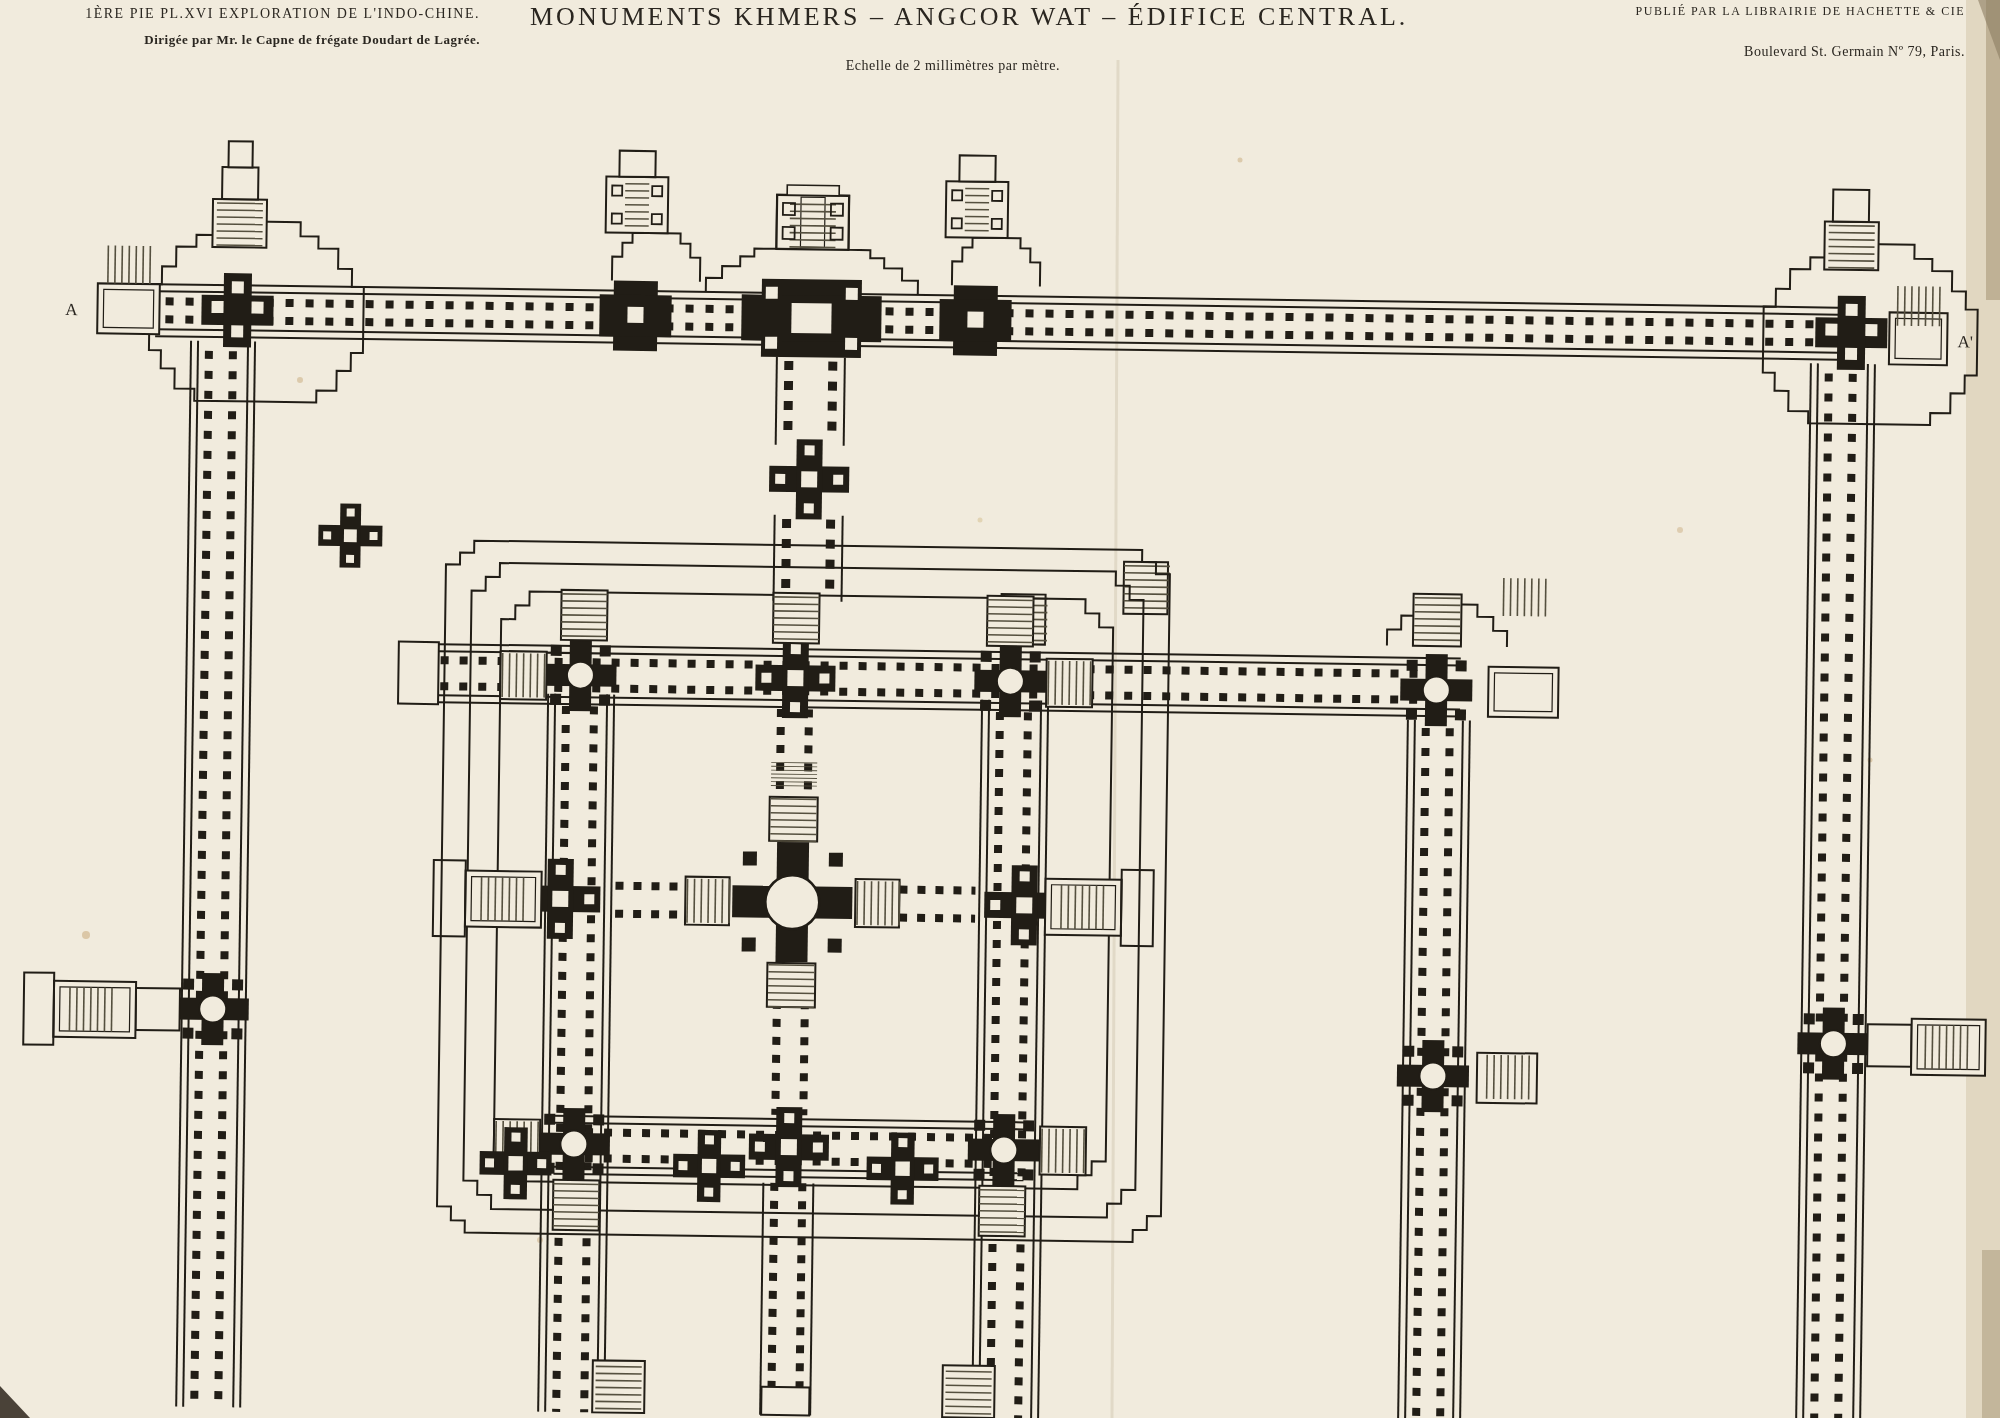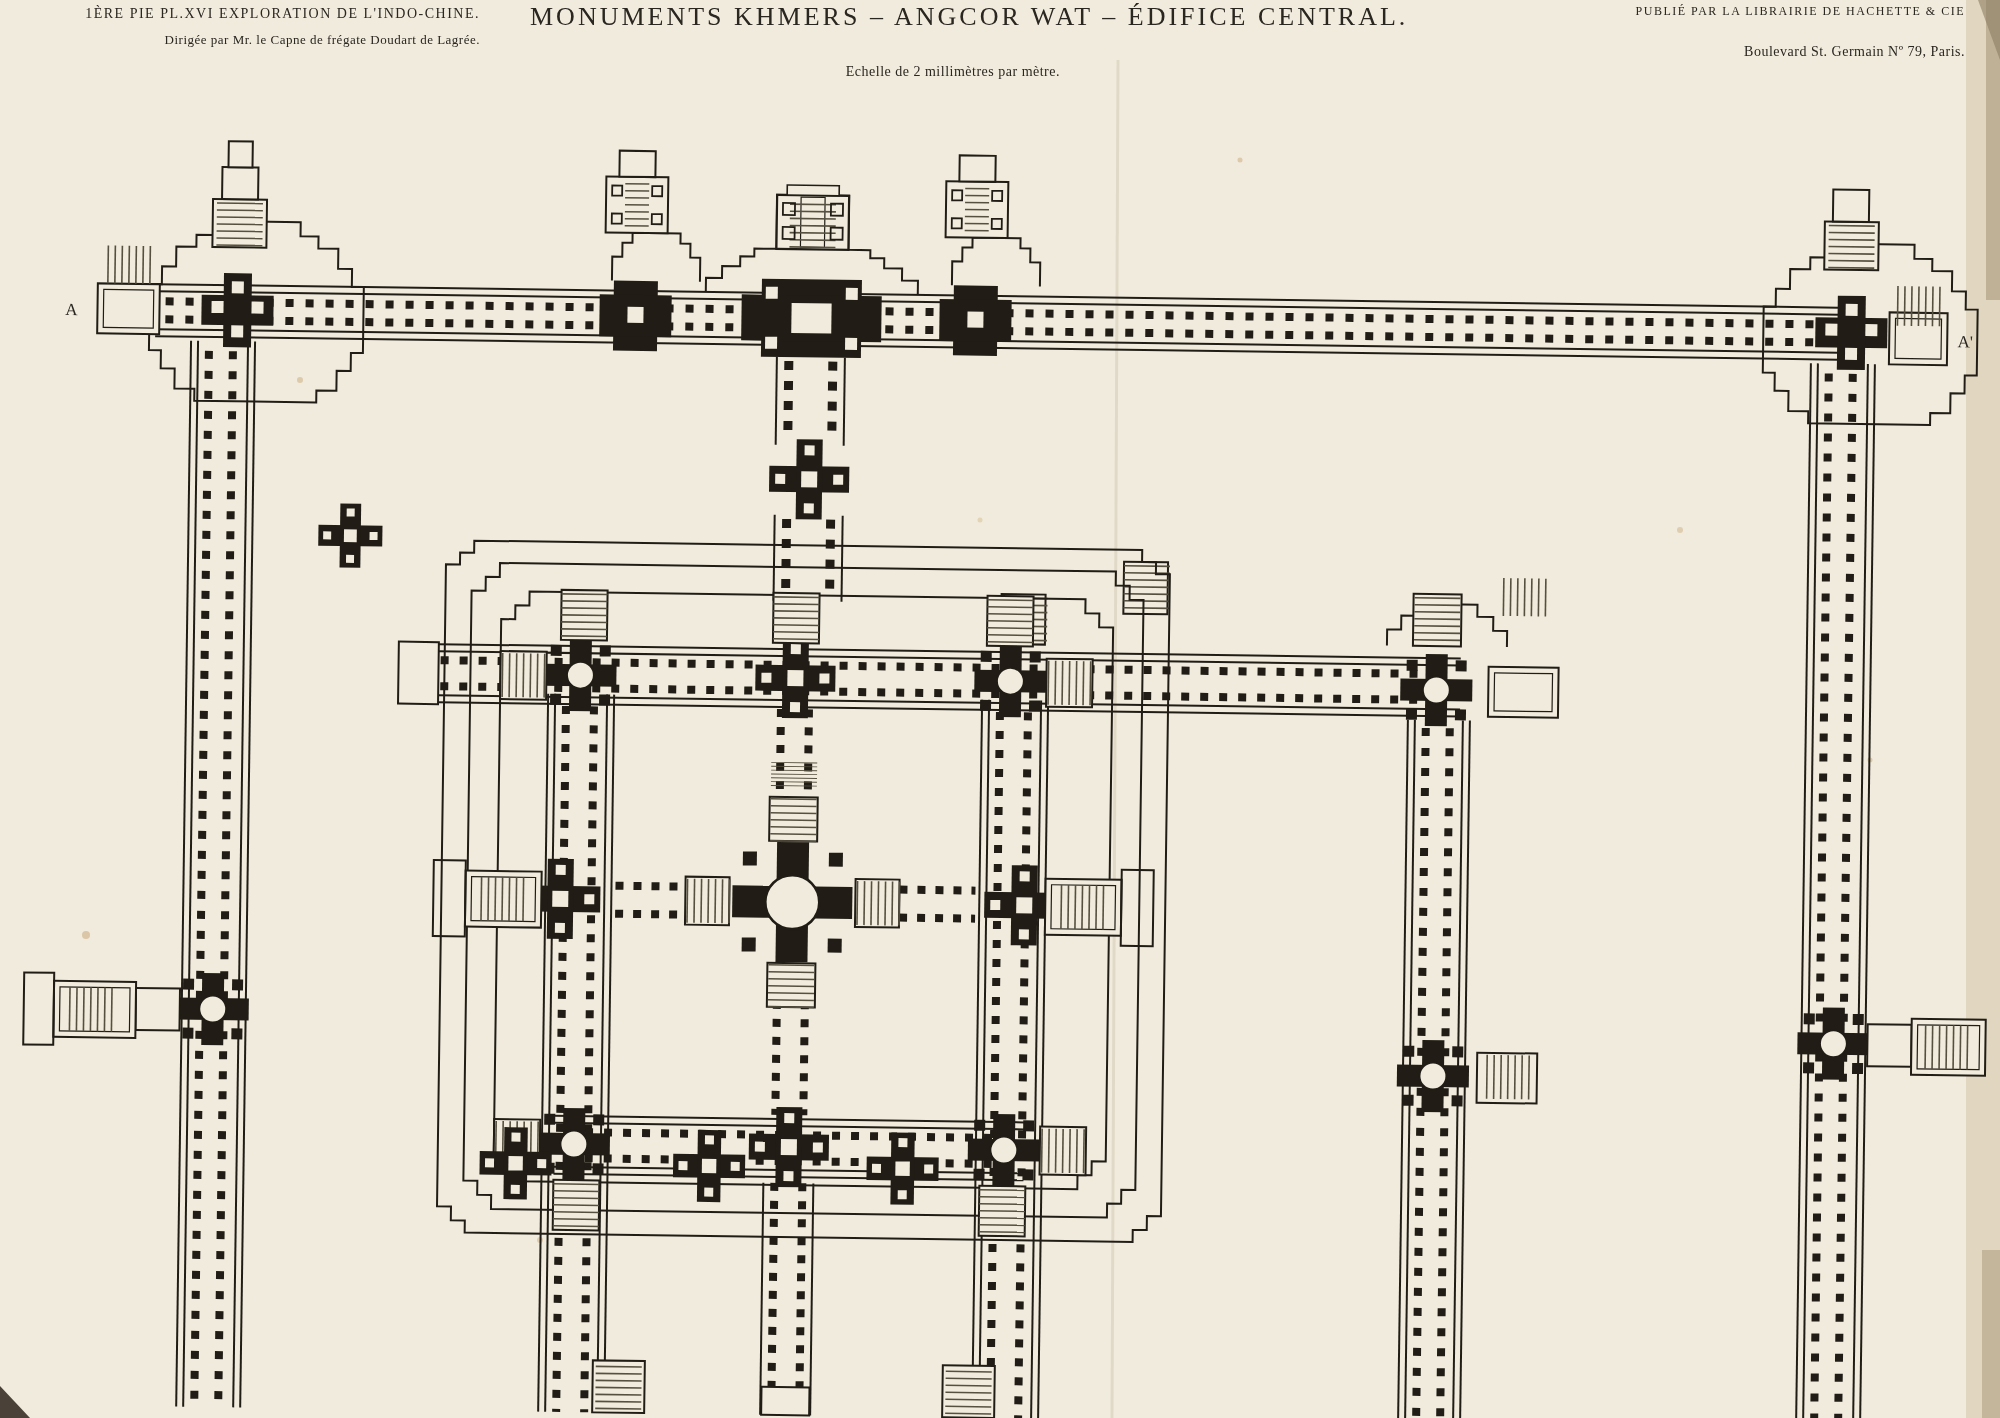--- a/index.html
+++ b/index.html
@@ -4,23 +4,23 @@
 <style>
   html,body{margin:0;padding:0;}
   body{
     width:2000px;height:1418px;position:relative;overflow:hidden;
     background:#f1ebdd;
     font-family:"Liberation Serif","DejaVu Serif",serif;
     color:#2a2620;
   }
   .hdr{position:absolute;text-align:right;white-space:nowrap;}
   .series{left:70px;top:6px;width:410px;font-size:14px;letter-spacing:1.5px;}
-  .direction{left:70px;top:32px;width:410px;font-size:13px;letter-spacing:.5px;}
+  .direction{left:70px;top:32px;width:410px;font-size:13px;letter-spacing:.5px;font-weight:bold;}
   .title{left:530px;top:2px;width:740px;font-size:26px;letter-spacing:3px;font-weight:400;}
-  .scalenote{left:560px;top:64px;width:500px;font-size:14px;letter-spacing:.5px;}
+  .scalenote{left:560px;top:58px;width:500px;font-size:14px;letter-spacing:.5px;}
   .publisher{left:1545px;top:4px;width:420px;font-size:12px;letter-spacing:1.5px;}
   .pubaddr{left:1545px;top:44px;width:420px;font-size:14px;letter-spacing:.5px;}
   svg{position:absolute;left:0;top:0;}
   svg text{font-family:"Liberation Serif","DejaVu Serif",serif;font-size:17px;fill:#2a2620;}
   .ink{stroke:#211d16;fill:none;stroke-width:2;}
 </style>
 </head>
 <body>
 
 <div class="hdr series">1ÈRE PIE PL.XVI EXPLORATION DE L'INDO-CHINE.</div>

